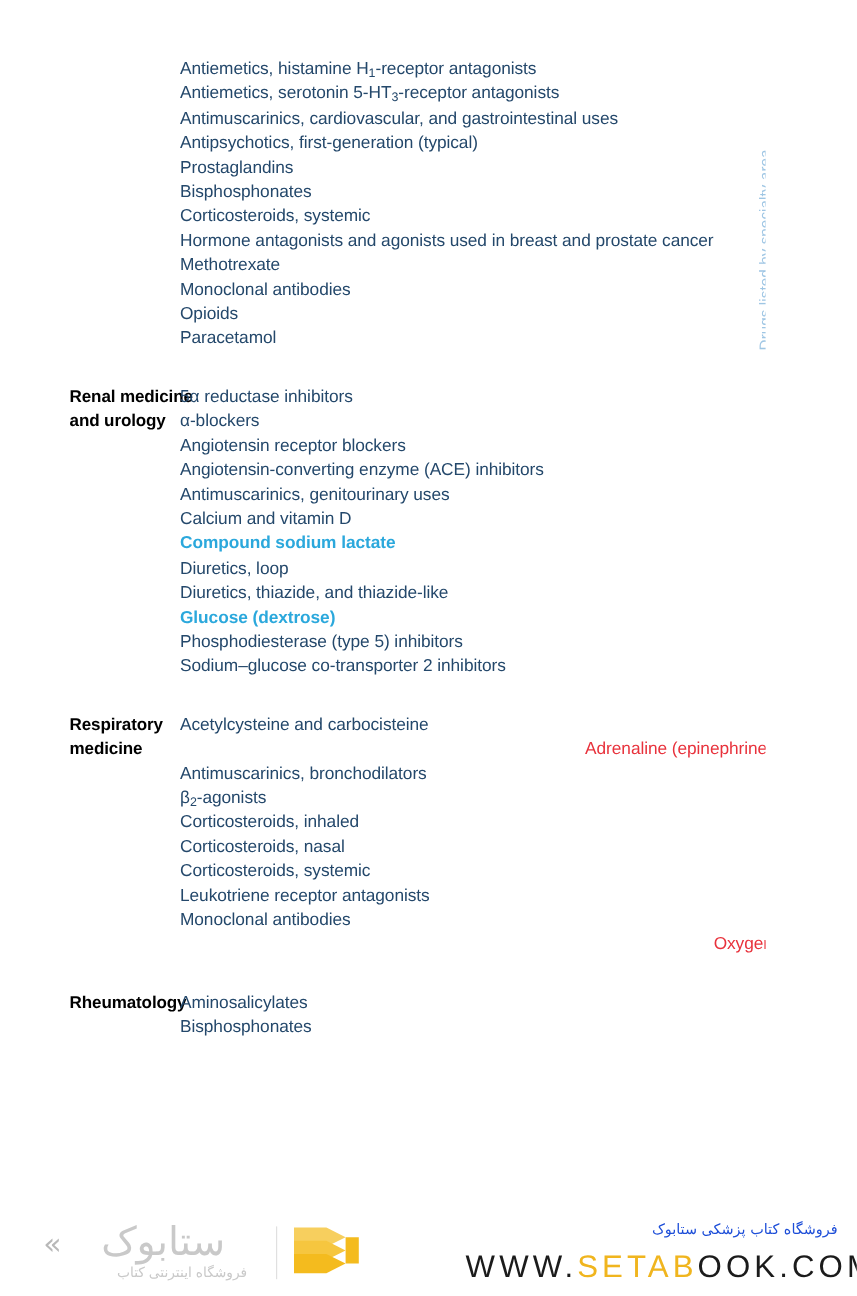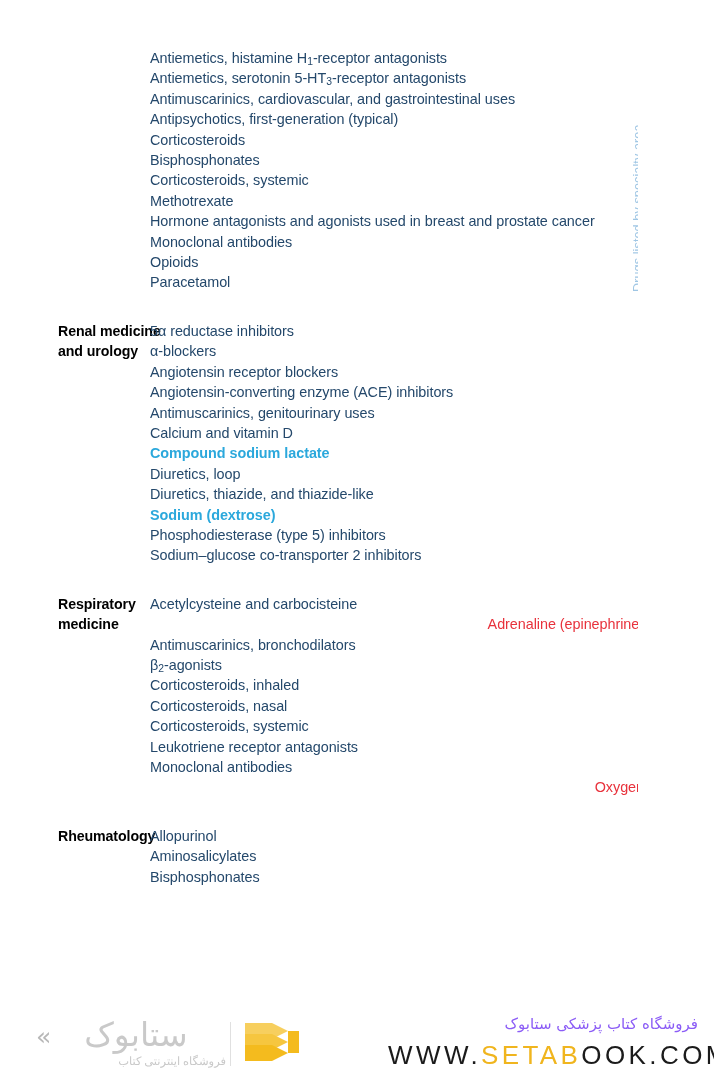--- a/index.html
+++ b/index.html
@@ -150,28 +150,28 @@
     left: 0px;
     top: 8px;
     font-size: 25px;
     line-height: 25px;
     color: #b8b8b8;
     letter-spacing: -5px;
     font-family: "DejaVu Sans", sans-serif;
   }
   .logo-fa-sub {
     position: absolute;
-    right: 0;
+    right: 20px;
     top: 38px;
     direction: rtl;
     font-size: 11.5px;
     line-height: 14px;
     color: #c9c9c9;
     white-space: nowrap;
-    font-family: Liberation Serif, serif;
+    font-family: Liberation Sans, sans-serif;
   }
   .logo-divider {
     width: 1px;
     height: 44px;
     background: #e0e0e0;
     margin: 0 10px 0 4px;
     flex: 0 0 1px;
   }
   .logo-mark {
     width: 62px;
@@ -181,23 +181,23 @@
 
   #footer-right {
     position: absolute;
     right: 16px;
     top: 8px;
     width: 310px;
     text-align: right;
   }
   .fa-tagline {
     direction: rtl;
-    font-size: 15px;
+    font-size: 12px;
     line-height: 22px;
-    color: #8b5cf6;
+    color: #1d4ed8;
     font-family: "DejaVu Sans", sans-serif;
     white-space: nowrap;
   }
   .url-line {
     margin-top: 5px;
     font-size: 26px;
     line-height: 30px;
     letter-spacing: 3.4px;
     font-weight: normal;
     color: #1b1b1b;
@@ -212,46 +212,46 @@
 <div id="page">
 
   <div id="content">
       <div class="section">
         <div class="cat-col"></div>
         <div class="drug-col">
           <div class="drug ">Antiemetics, histamine H<sub>1</sub>-receptor antagonists</div>
           <div class="drug ">Antiemetics, serotonin 5-HT<sub>3</sub>-receptor antagonists</div>
           <div class="drug ">Antimuscarinics, cardiovascular, and gastrointestinal uses</div>
           <div class="drug ">Antipsychotics, first-generation (typical)</div>
-          <div class="drug ">Corticosteroids</div>
+          <div class="drug ">Prostaglandins</div>
           <div class="drug ">Bisphosphonates</div>
           <div class="drug ">Corticosteroids, systemic</div>
+          <div class="drug ">Hormone antagonists and agonists used in breast and prostate cancer</div>
           <div class="drug ">Methotrexate</div>
-          <div class="drug ">Hormone antagonists and agonists used in breast and prostate cancer</div>
           <div class="drug ">Monoclonal antibodies</div>
           <div class="drug ">Opioids</div>
           <div class="drug ">Paracetamol</div>
         </div>
       </div>
       <div class="section">
         <div class="cat-col">
           <span class="cat-line">Renal medicine</span>
           <span class="cat-line">and urology</span>
         </div>
         <div class="drug-col">
           <div class="drug ">5α reductase inhibitors</div>
           <div class="drug ">α-blockers</div>
           <div class="drug ">Angiotensin receptor blockers</div>
           <div class="drug ">Angiotensin-converting enzyme (ACE) inhibitors</div>
           <div class="drug ">Antimuscarinics, genitourinary uses</div>
           <div class="drug ">Calcium and vitamin D</div>
           <div class="drug cyan">Compound sodium lactate</div>
           <div class="drug ">Diuretics, loop</div>
           <div class="drug ">Diuretics, thiazide, and thiazide-like</div>
-          <div class="drug cyan">Sodium (dextrose)</div>
+          <div class="drug cyan">Glucose (dextrose)</div>
           <div class="drug ">Phosphodiesterase (type 5) inhibitors</div>
           <div class="drug ">Sodium–glucose co-transporter 2 inhibitors</div>
         </div>
       </div>
       <div class="section">
         <div class="cat-col">
           <span class="cat-line">Respiratory</span>
           <span class="cat-line">medicine</span>
         </div>
         <div class="drug-col">
@@ -265,21 +265,20 @@
           <div class="drug ">Leukotriene receptor antagonists</div>
           <div class="drug ">Monoclonal antibodies</div>
           <div class="drug red">Oxygen</div>
         </div>
       </div>
       <div class="section">
         <div class="cat-col">
           <span class="cat-line">Rheumatology</span>
         </div>
         <div class="drug-col">
-          <div class="drug ">Allopurinol</div>
           <div class="drug ">Aminosalicylates</div>
           <div class="drug ">Bisphosphonates</div>
         </div>
       </div>
     </div>
 
   <div id="side-tab">
     <div class="vtext">Drugs listed by specialty area</div>
   </div>
 

